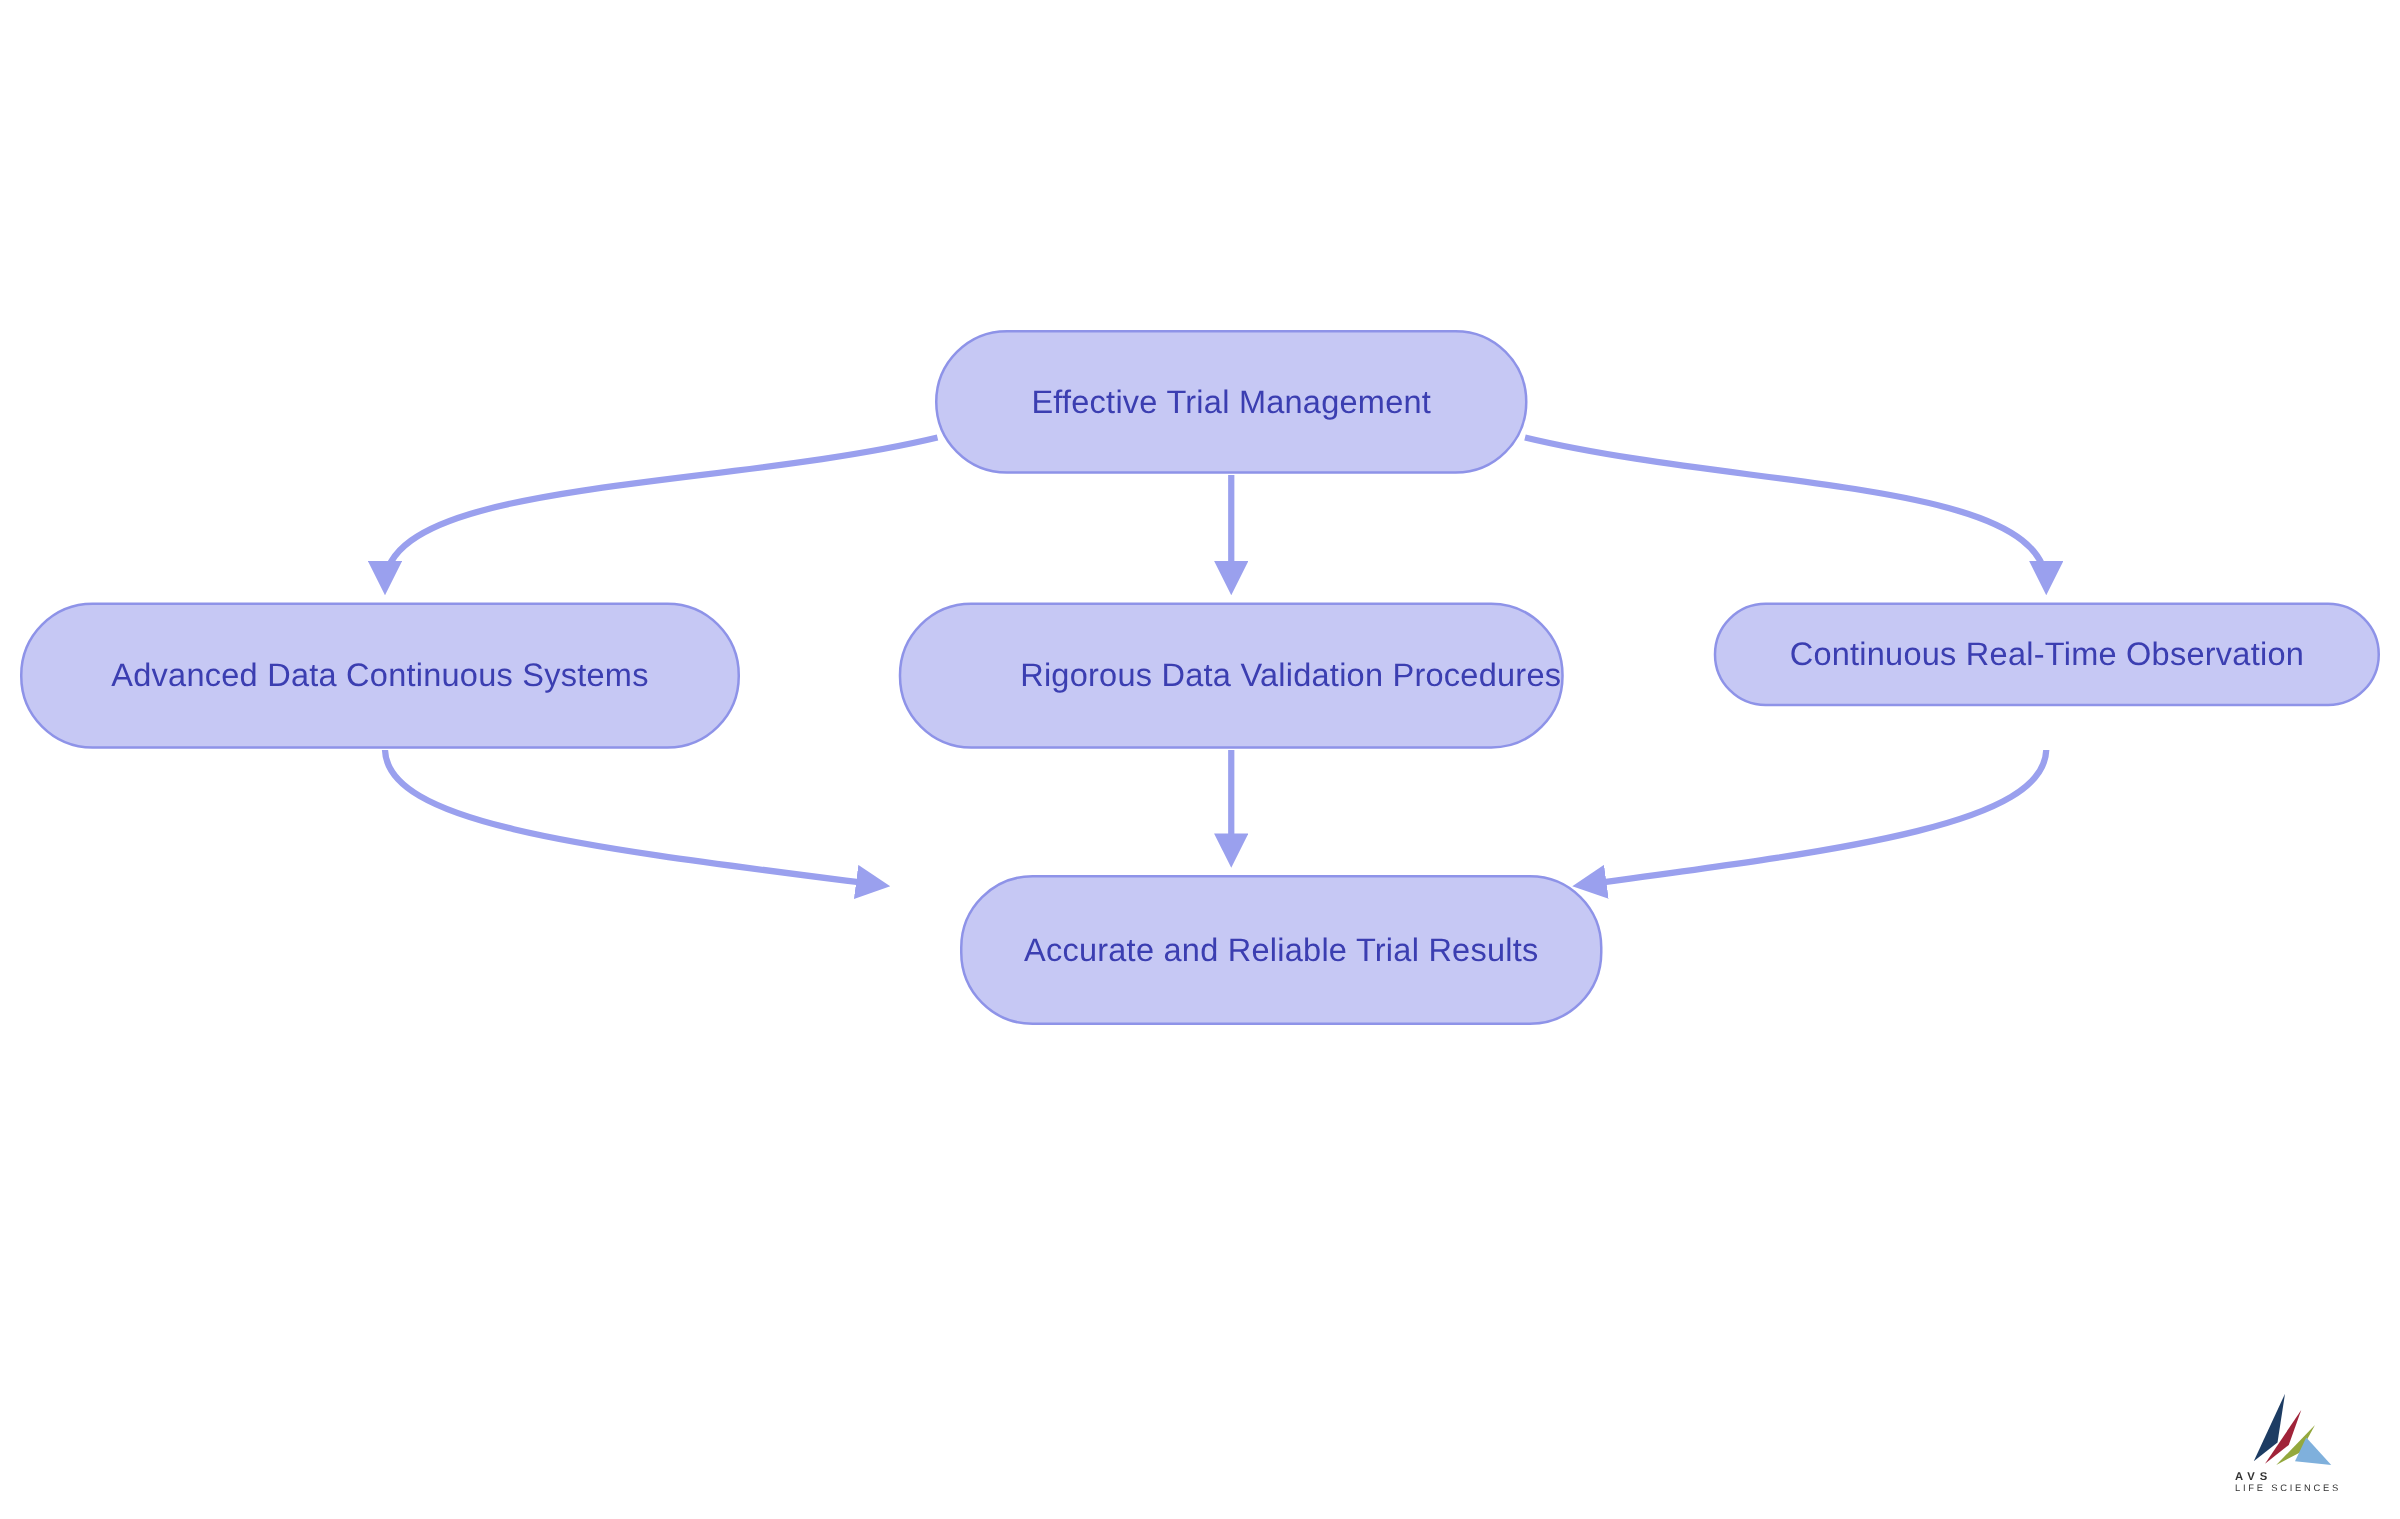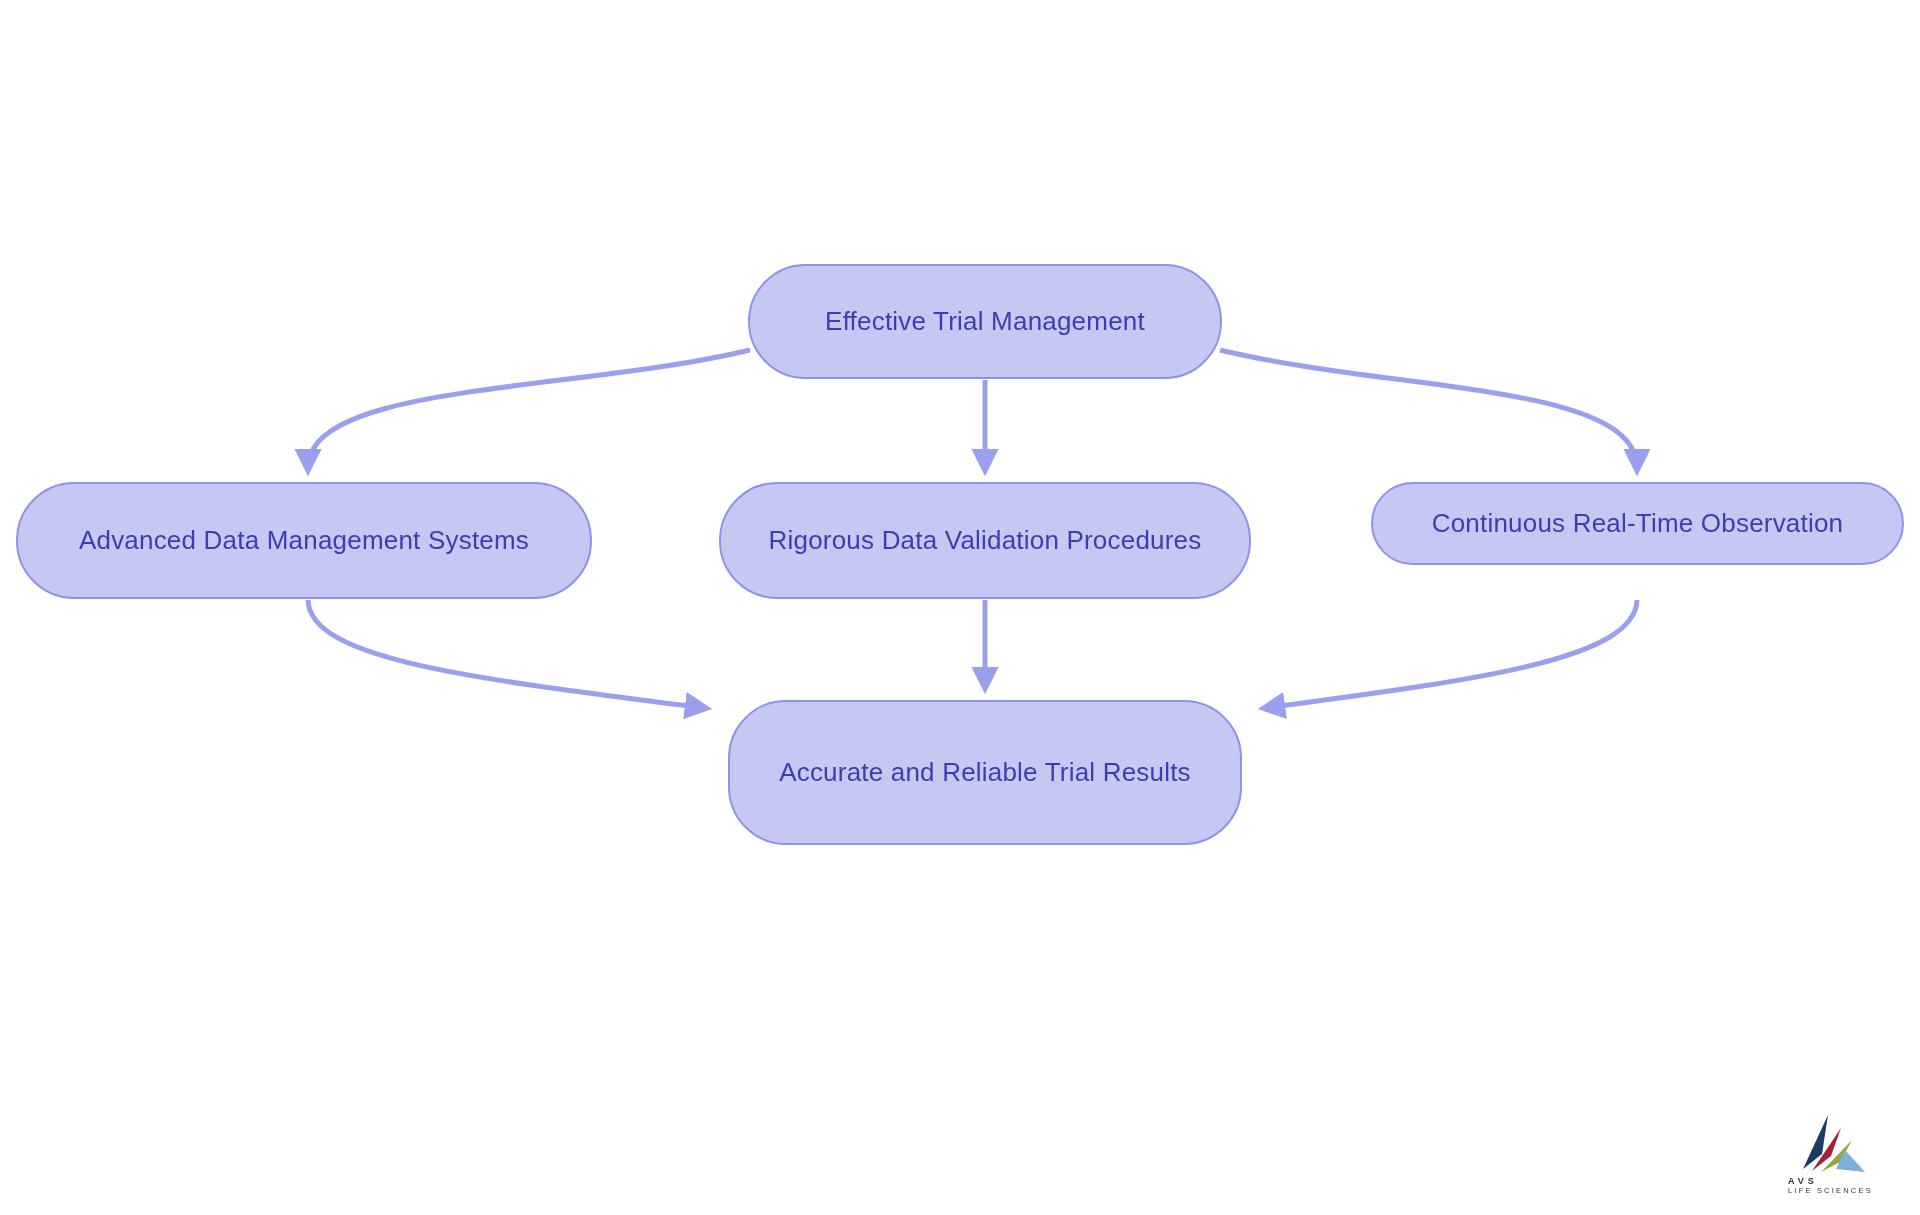--- a/index.html
+++ b/index.html
@@ -38,23 +38,23 @@
     align-items: center;
     justify-content: center;
     text-align: center;
     color: var(--node_text, #3b3eb1);
     font-size: 26px;
     font-weight: 500;
     letter-spacing: 0.2px;
   }
   .node-top    { left: 748px;  top: 264px; width: 474px; height: 115px; }
   .node-left   { left: 16px;   top: 482px; width: 576px; height: 117px; }
-  .node-middle { left: 719px;  top: 482px; width: 532px; height: 117px; }
+  .node-middle { left: 719px;  top: 482px; width: 532px; height: 117px; justify-content: flex-end; }
   .node-right  { left: 1371px; top: 482px; width: 533px; height: 83px; }
-  .node-bottom { left: 728px;  top: 700px; width: 514px; height: 145px; }
+  .node-bottom { left: 768px;  top: 700px; width: 514px; height: 120px; }
 
   #logo {
     position: absolute;
     left: 1788px;
     top: 1112px;
     width: 104px;
   }
   #logo svg { display: block; margin: 0 auto; }
   .logo-navy   { fill: var(--logo_navy,   #1d3c63); }
   .logo-maroon { fill: var(--logo_maroon, #a02339); }
@@ -93,21 +93,21 @@
     <path class="edge" marker-end="url(#ah)" d="M 308 600 C 310 660, 470 678, 704 708"></path>
     <path class="edge" marker-end="url(#ah)" d="M 985 600 L 985 686"></path>
     <path class="edge" marker-end="url(#ah)" d="M 1637 600 C 1635 660, 1475 680, 1266 708"></path>
   </svg>
 
   <div class="node node-top">
     <span>Effective Trial Management</span>
   </div>
 
   <div class="node node-left">
-    <span>Advanced Data Management Systems</span>
+    <span>Advanced Data Continuous Systems</span>
   </div>
 
   <div class="node node-middle">
     <span>Rigorous Data Validation Procedures</span>
   </div>
 
   <div class="node node-right">
     <span>Continuous Real-Time Observation</span>
   </div>
 

